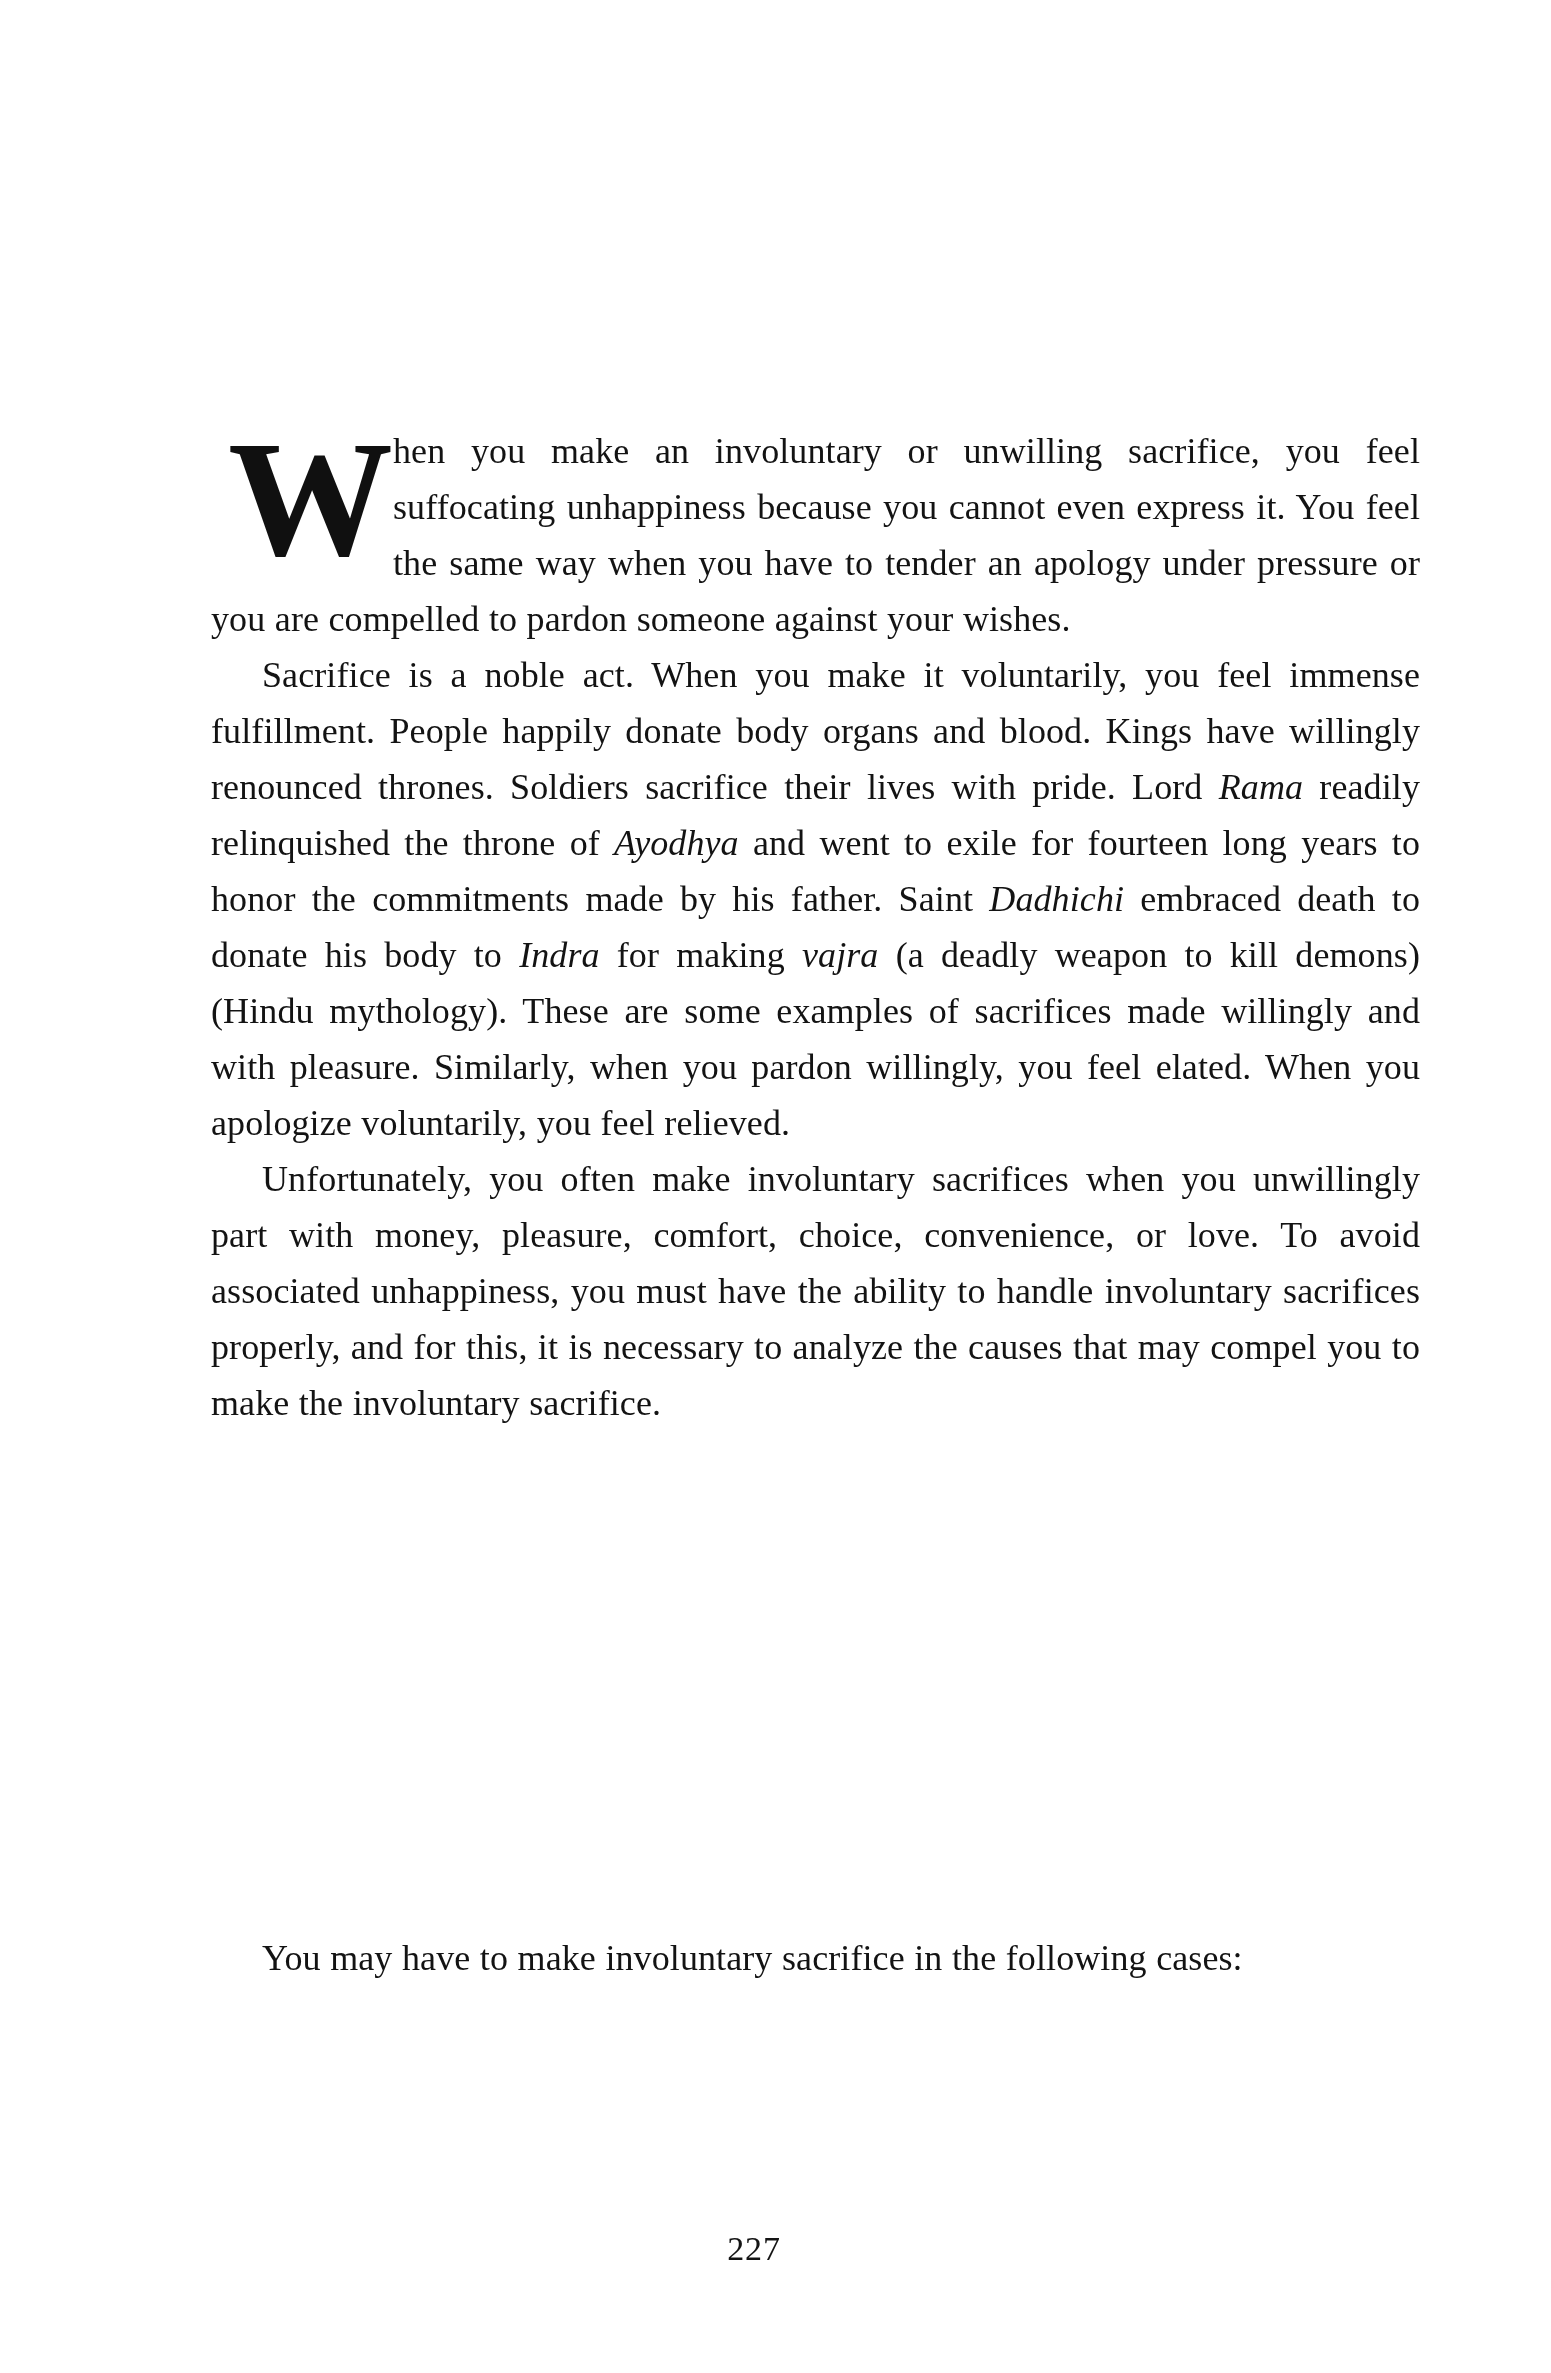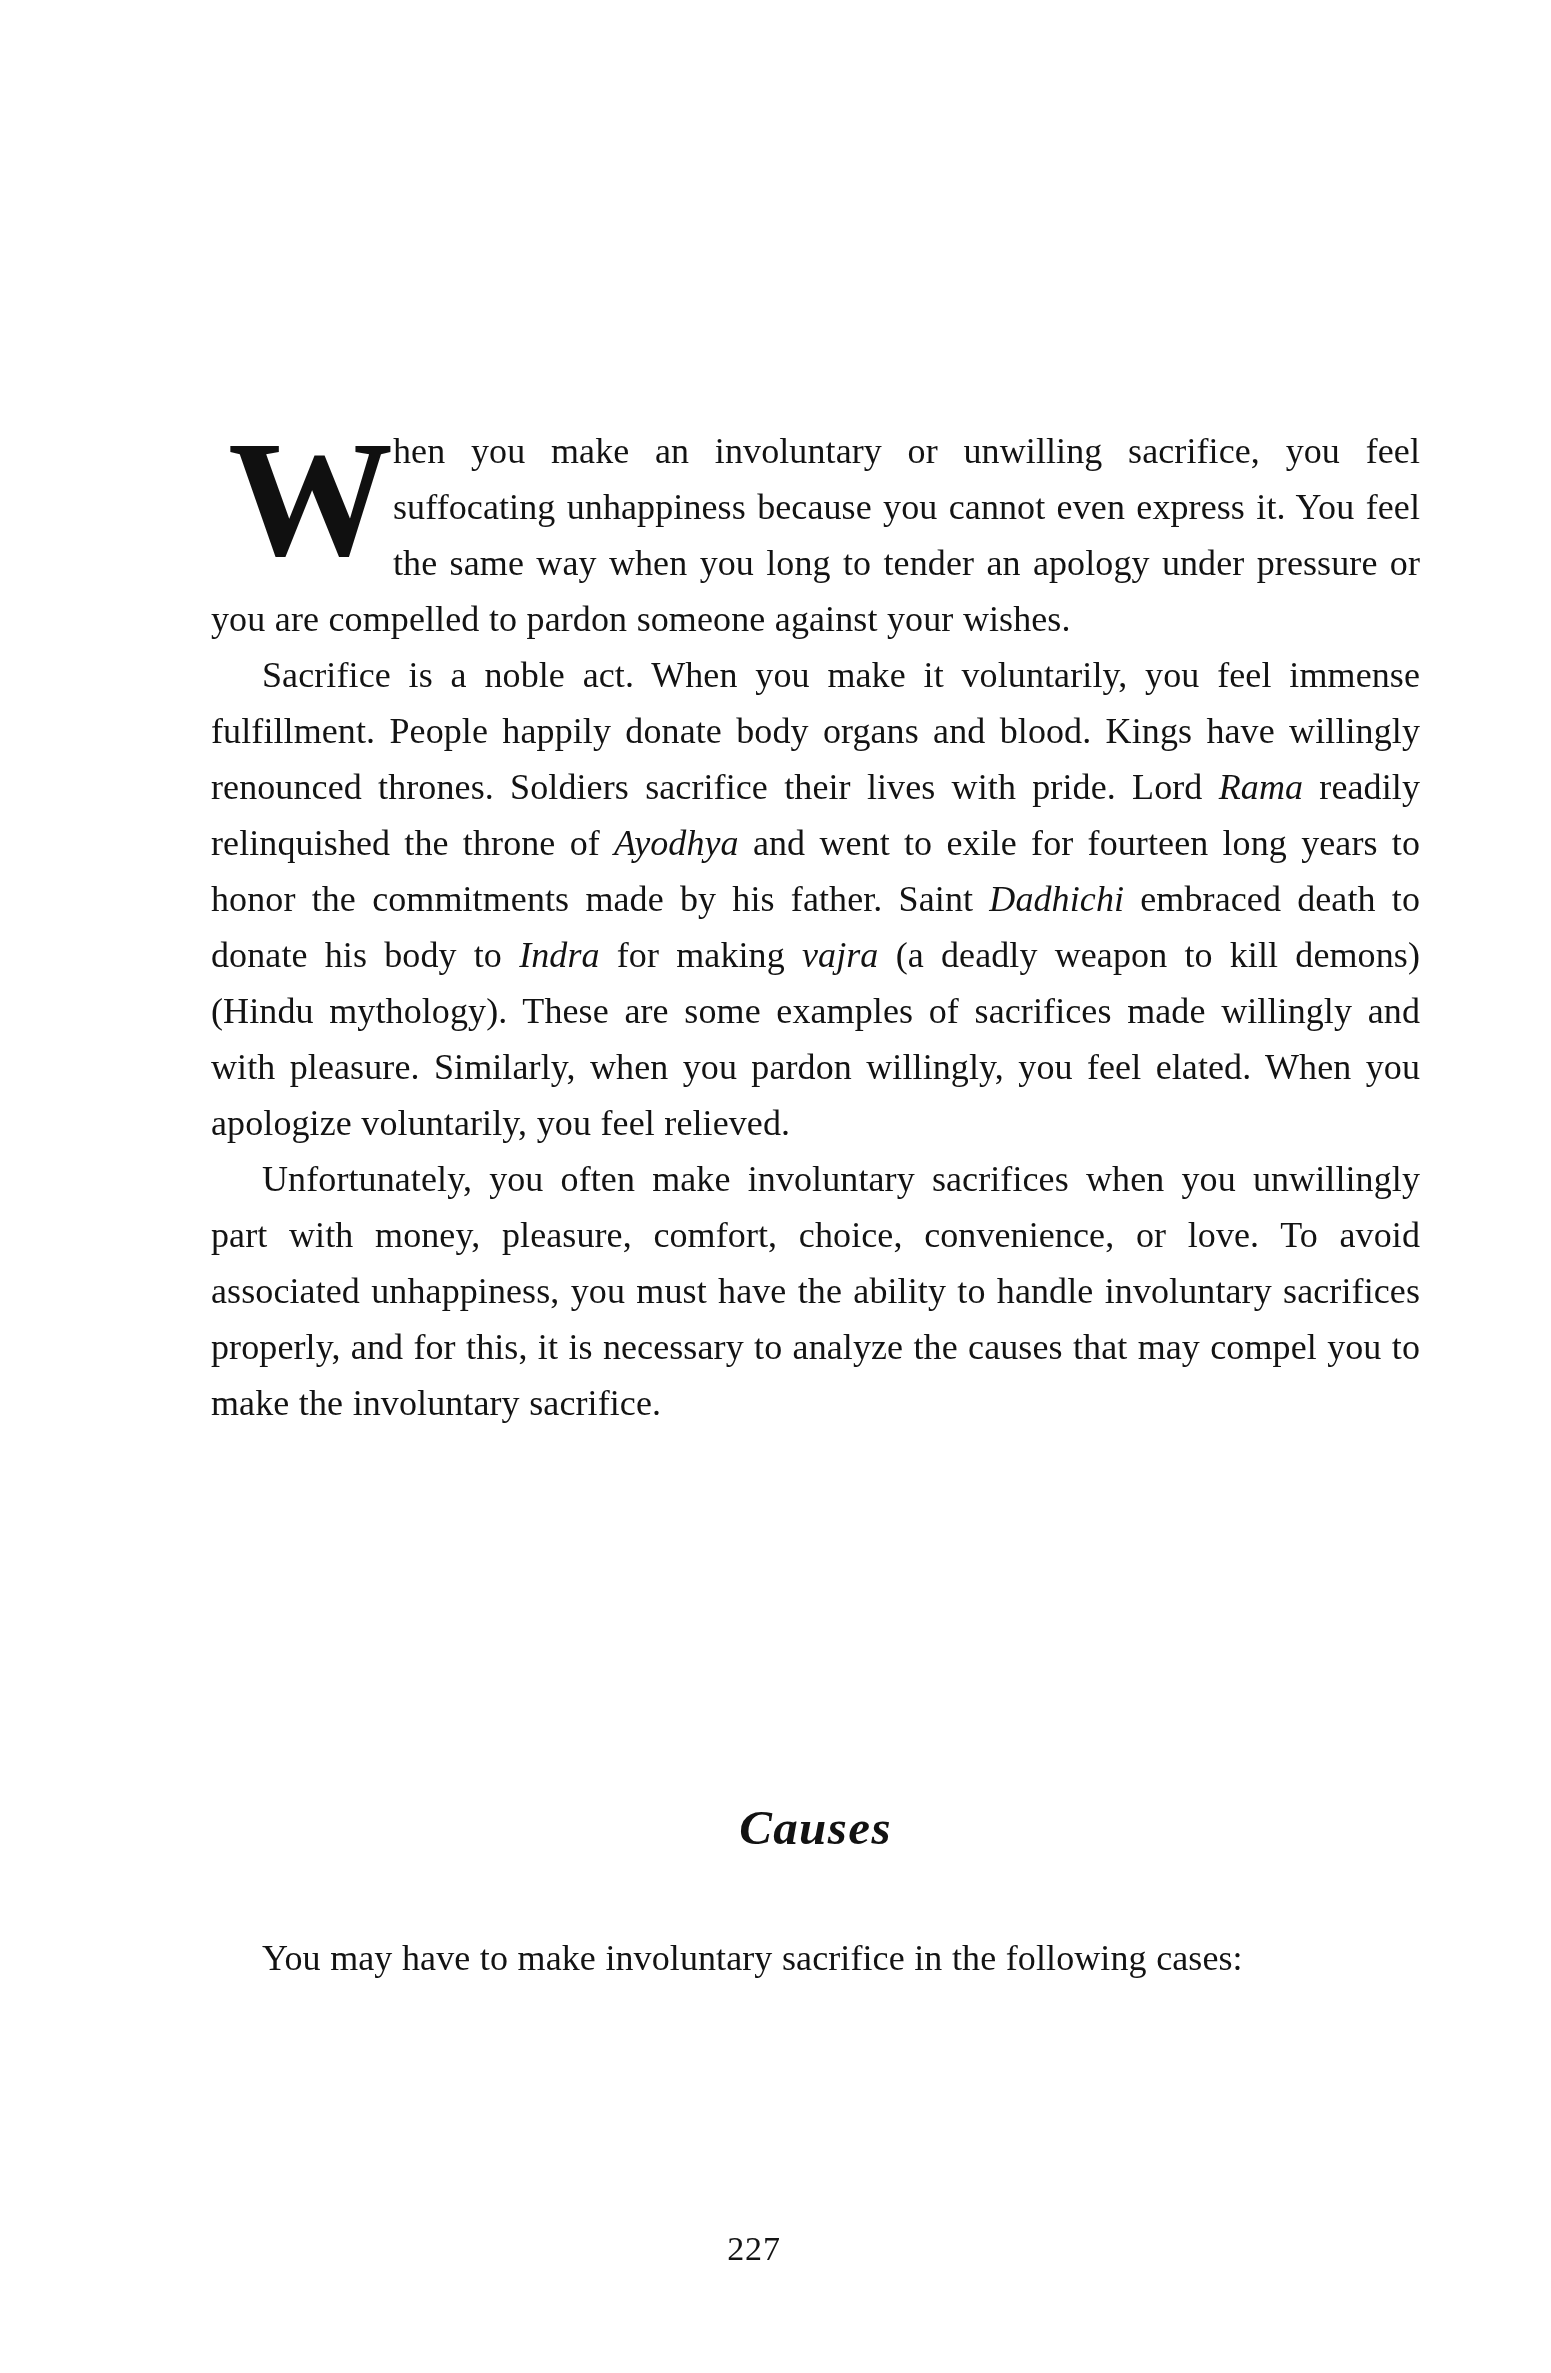--- a/index.html
+++ b/index.html
@@ -102,29 +102,28 @@
     letter-spacing: 0.9px;
   }
 </style>
 </head>
 <body>
 
 <div class="page">
 
   <div class="text-block">
 
-    <p class="body-par dropcap-par"><span class="dropcap">W</span><span>hen you make an involuntary or unwilling sacrifice, you feel suffocating unhappiness because you cannot even express it. You feel the same way when you long to tender an apology under pressure or you are compelled to pardon someone against your wishes.</span></p>
+    <p class="body-par dropcap-par"><span class="dropcap">W</span><span>hen you make an involuntary or unwilling sacrifice, you feel suffocating unhappiness because you cannot even express it. You feel the same way when you have to tender an apology under pressure or you are compelled to pardon someone against your wishes.</span></p>
 
     <p class="body-par indent"><span><span>Sacrifice is a noble act. When you make it voluntarily, you feel immense fulfillment. People happily donate body organs and blood. Kings have willingly renounced thrones. Soldiers sacrifice their lives with pride. Lord </span><i>Rama</i><span> readily relinquished the throne of </span><i>Ayodhya</i><span> and went to exile for fourteen long years to honor the commitments made by his father. Saint </span><i>Dadhichi</i><span> embraced death to donate his body to </span><i>Indra</i><span> for making </span><i>vajra</i><span> (a deadly weapon to kill demons) (Hindu mythology). These are some examples of sacrifices made willingly and with pleasure. Similarly, when you pardon willingly, you feel elated. When you apologize voluntarily, you feel relieved.</span></span></p>
 
     <p class="body-par indent">Unfortunately, you often make involuntary sacrifices when you unwillingly part with money, pleasure, comfort, choice, convenience, or love. To avoid associated unhappiness, you must have the ability to handle involuntary sacrifices properly, and for this, it is necessary to analyze the causes that may compel you to make the involuntary sacrifice.</p>
 
   </div>
 
-  <div class="section-heading">Causes</div>
 
   <div class="closing-block">
     <p class="body-par indent">You may have to make involuntary sacrifice in the following cases:</p>
   </div>
 
   <div class="page-number">227</div>
 
 </div>
 
 

